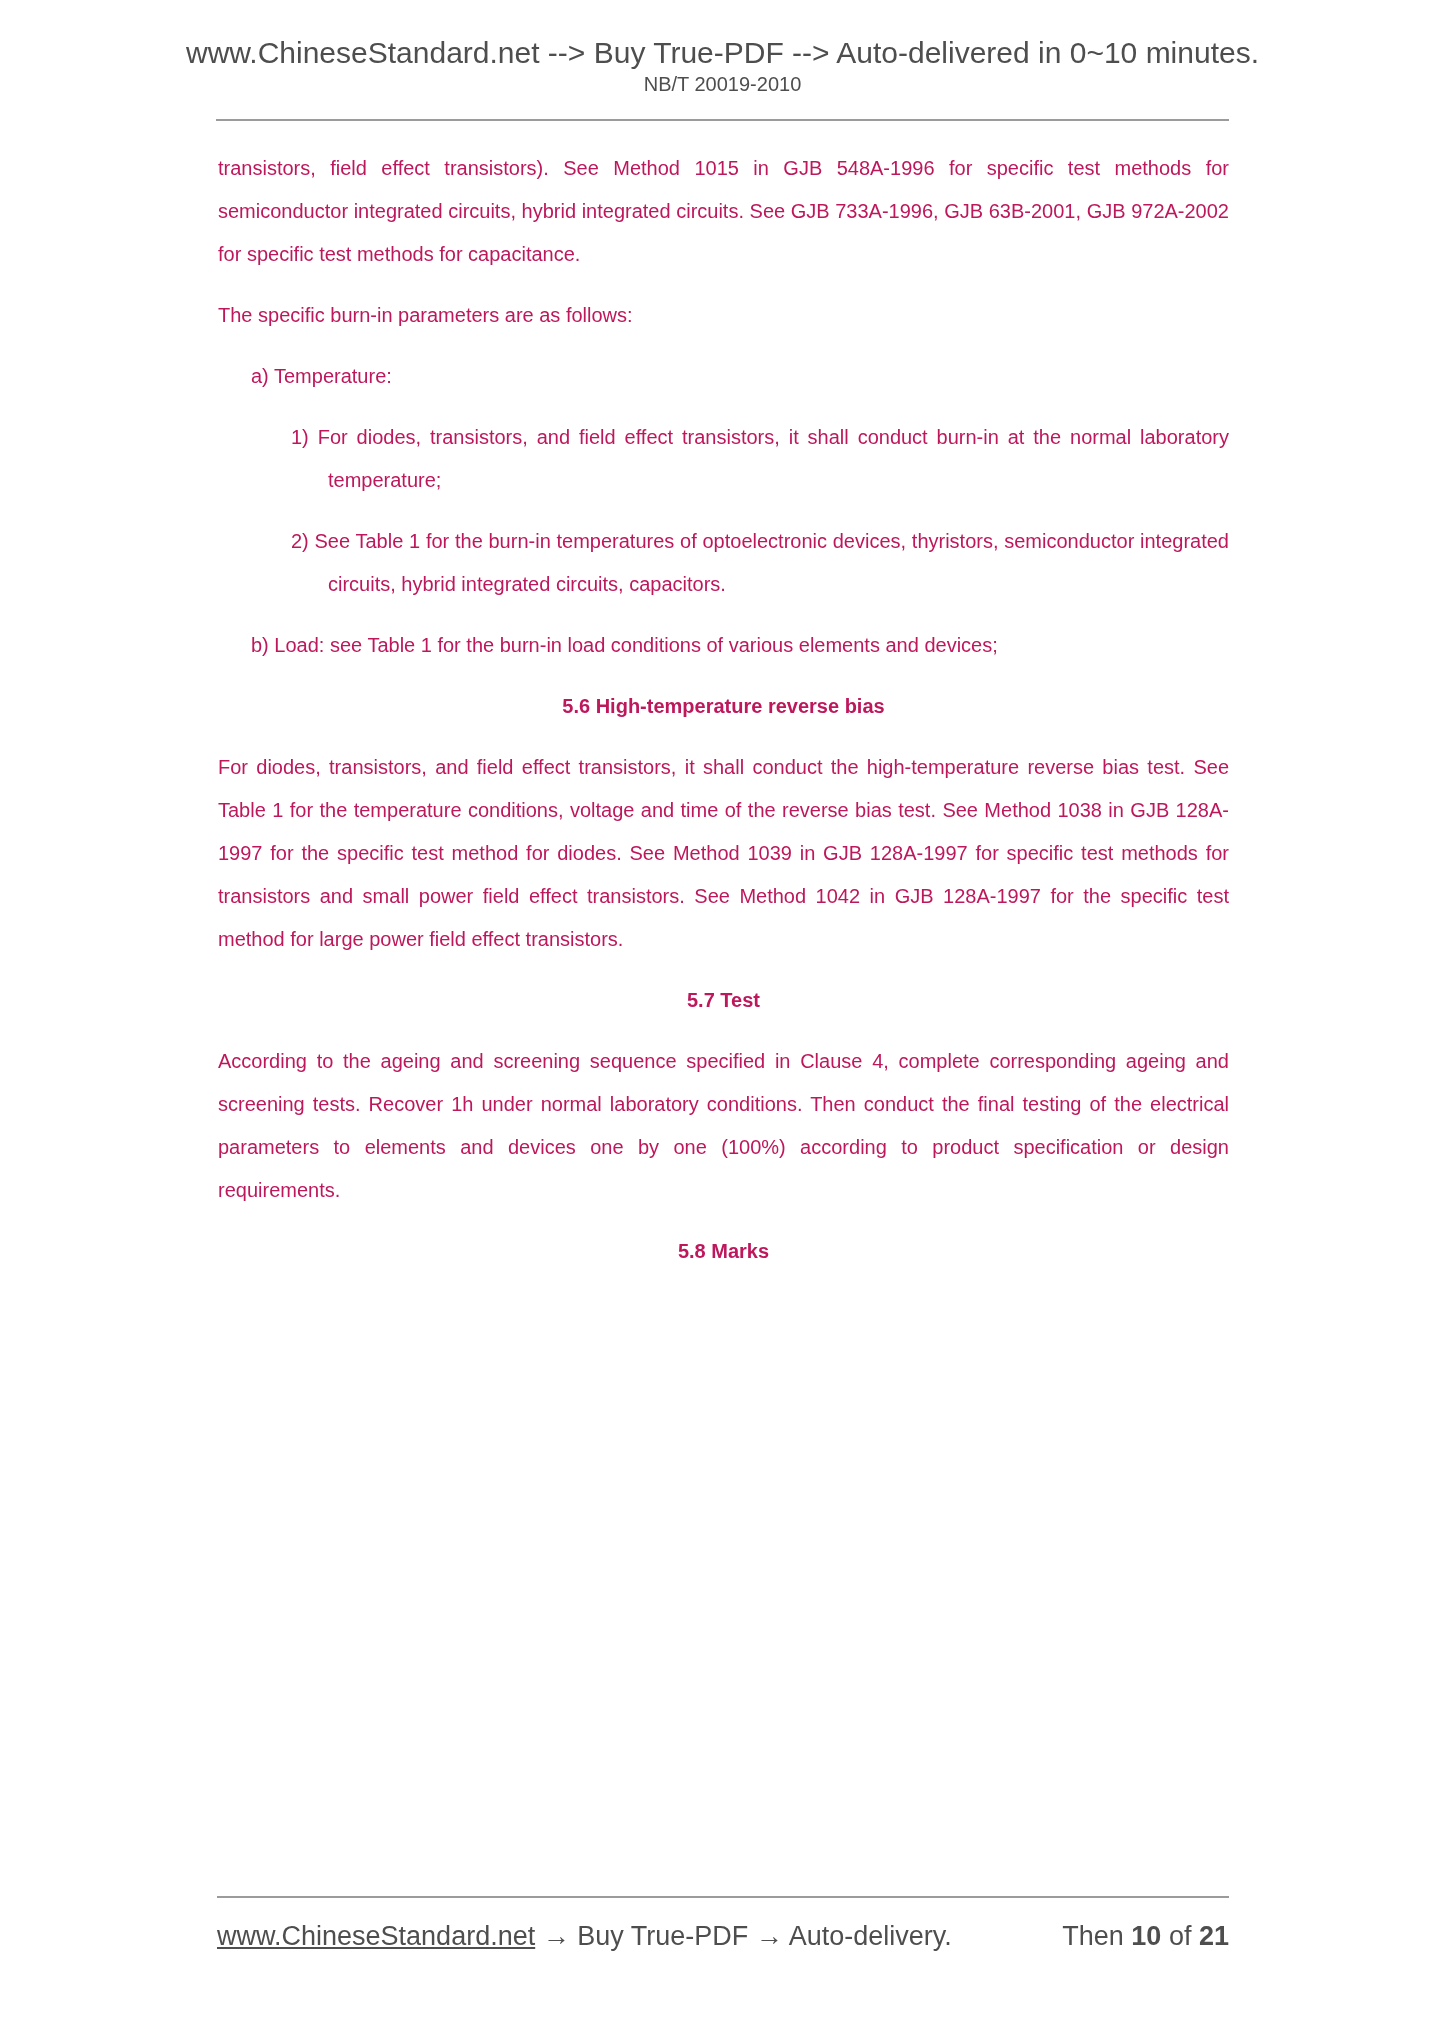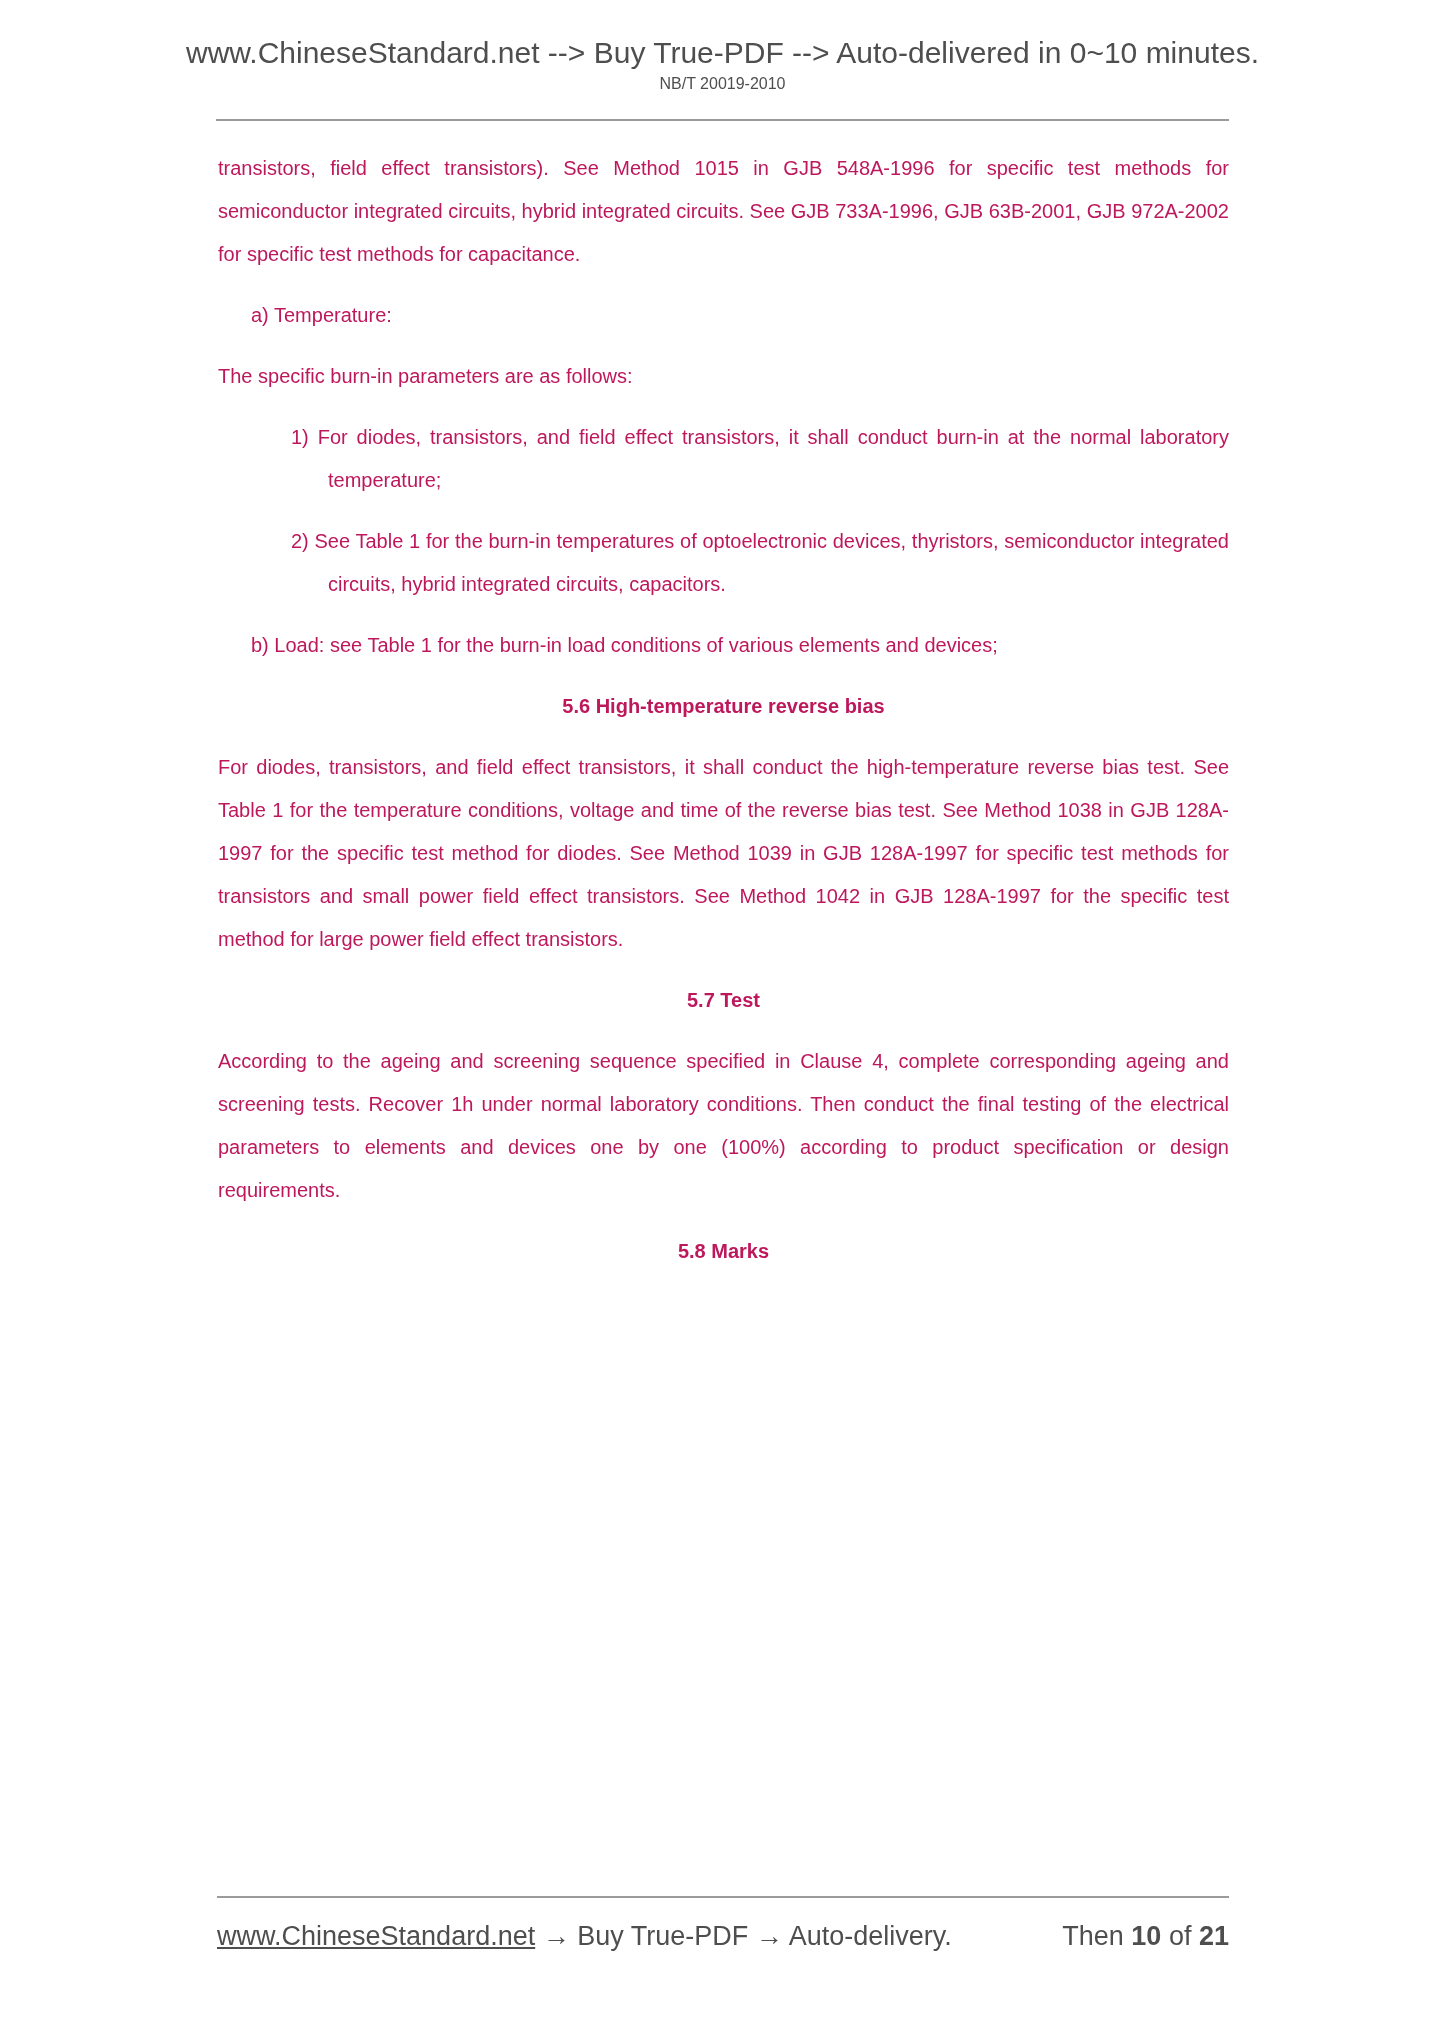--- a/index.html
+++ b/index.html
@@ -19,21 +19,21 @@
     font-size: 30px;
     line-height: 36px;
     color: #4e4e4e;
     white-space: nowrap;
   }
   .doc-number {
     position: absolute;
     top: 71px; left: 0;
     width: 100%;
     text-align: center;
-    font-size: 16px;
+    font-size: 20px;
     line-height: 26px;
     color: #4e4e4e;
   }
   .header-divider {
     position: absolute;
     top: 119px; left: 216px;
     width: 1013px;
     border-top: 2px solid #9b9b9b;
   }
   .content {
@@ -77,22 +77,22 @@
 <div class="page">
 
   <div class="header-banner">www.ChineseStandard.net --&gt; Buy True-PDF --&gt; Auto-delivered in 0~10 minutes.</div>
 
   <div class="doc-number">NB/T 20019-2010</div>
 
   <div class="header-divider"></div>
 
   <main class="content" id="doc-blocks">
       <div class="block paragraph">transistors, field effect transistors). See Method 1015 in GJB 548A-1996 for specific test methods for semiconductor integrated circuits, hybrid integrated circuits. See GJB 733A-1996, GJB 63B-2001, GJB 972A-2002 for specific test methods for capacitance.</div>
+      <div class="block paragraph">The specific burn-in parameters are as follows:</div>
       <div class="block list-a">a) Temperature:</div>
-      <div class="block paragraph">The specific burn-in parameters are as follows:</div>
       <div class="block list-num">1) For diodes, transistors, and field effect transistors, it shall conduct burn-in at the normal laboratory temperature;</div>
       <div class="block list-num">2) See Table 1 for the burn-in temperatures of optoelectronic devices, thyristors, semiconductor integrated circuits, hybrid integrated circuits, capacitors.</div>
       <div class="block list-a">b) Load: see Table 1 for the burn-in load conditions of various elements and devices;</div>
       <div class="block heading">5.6 High-temperature reverse bias</div>
       <div class="block paragraph">For diodes, transistors, and field effect transistors, it shall conduct the high-temperature reverse bias test. See Table 1 for the temperature conditions, voltage and time of the reverse bias test. See Method 1038 in GJB 128A-1997 for the specific test method for diodes. See Method 1039 in GJB 128A-1997 for specific test methods for transistors and small power field effect transistors. See Method 1042 in GJB 128A-1997 for the specific test method for large power field effect transistors.</div>
       <div class="block heading">5.7 Test</div>
       <div class="block paragraph">According to the ageing and screening sequence specified in Clause 4, complete corresponding ageing and screening tests. Recover 1h under normal laboratory conditions. Then conduct the final testing of the electrical parameters to elements and devices one by one (100%) according to product specification or design requirements.</div>
       <div class="block heading">5.8 Marks</div>
     </main>
 

